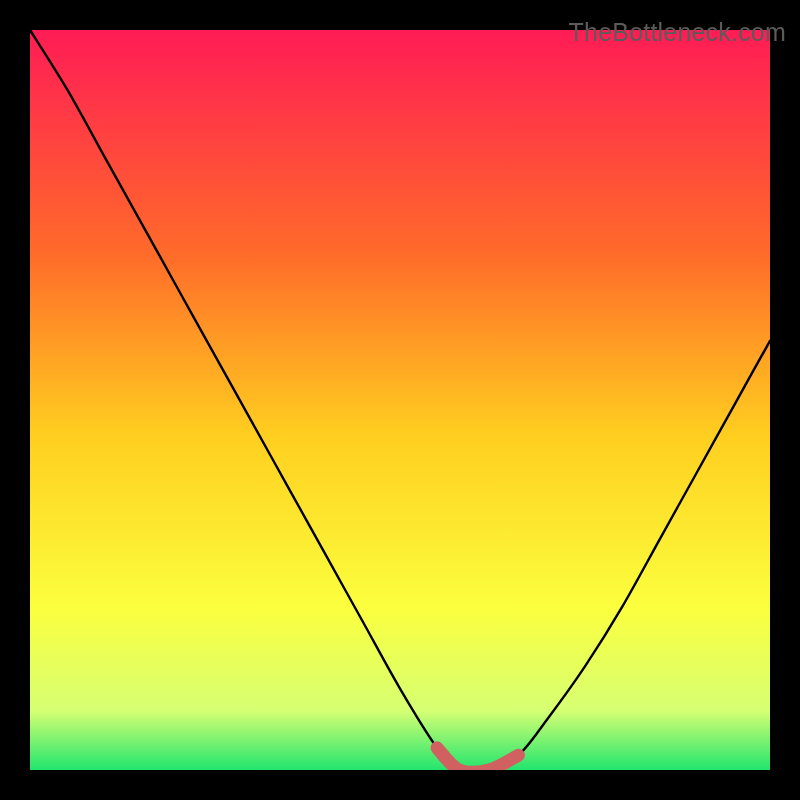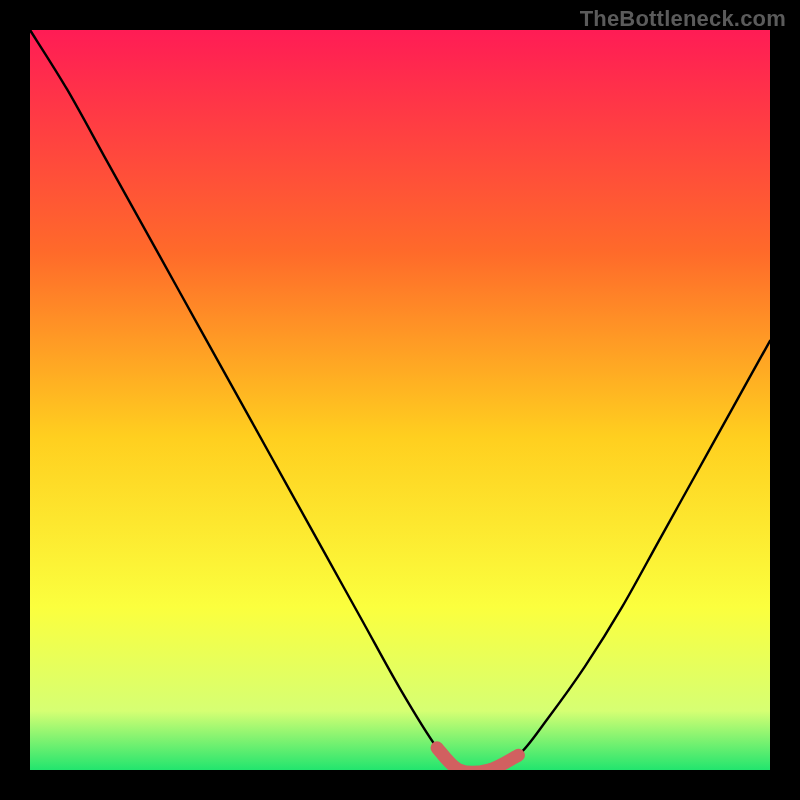--- a/index.html
+++ b/index.html
@@ -11,25 +11,25 @@
     font-family: Arial, Helvetica, sans-serif;
     overflow: hidden;
   }
   .canvas-wrap {
     position: relative;
     width: 800px;
     height: 800px;
   }
   .watermark {
     position: absolute;
-    top: 6px;
+    top: 18px;
     right: 14px;
     color: #5b5b5b;
-    font-size: 22px;
-    font-weight: 700;
+    font-size: 25px;
+    font-weight: 400;
     letter-spacing: 0.2px;
     z-index: 20;
   }
   svg {
     position: absolute;
     left: 0;
     top: 0;
   }
 </style>
 </head>

